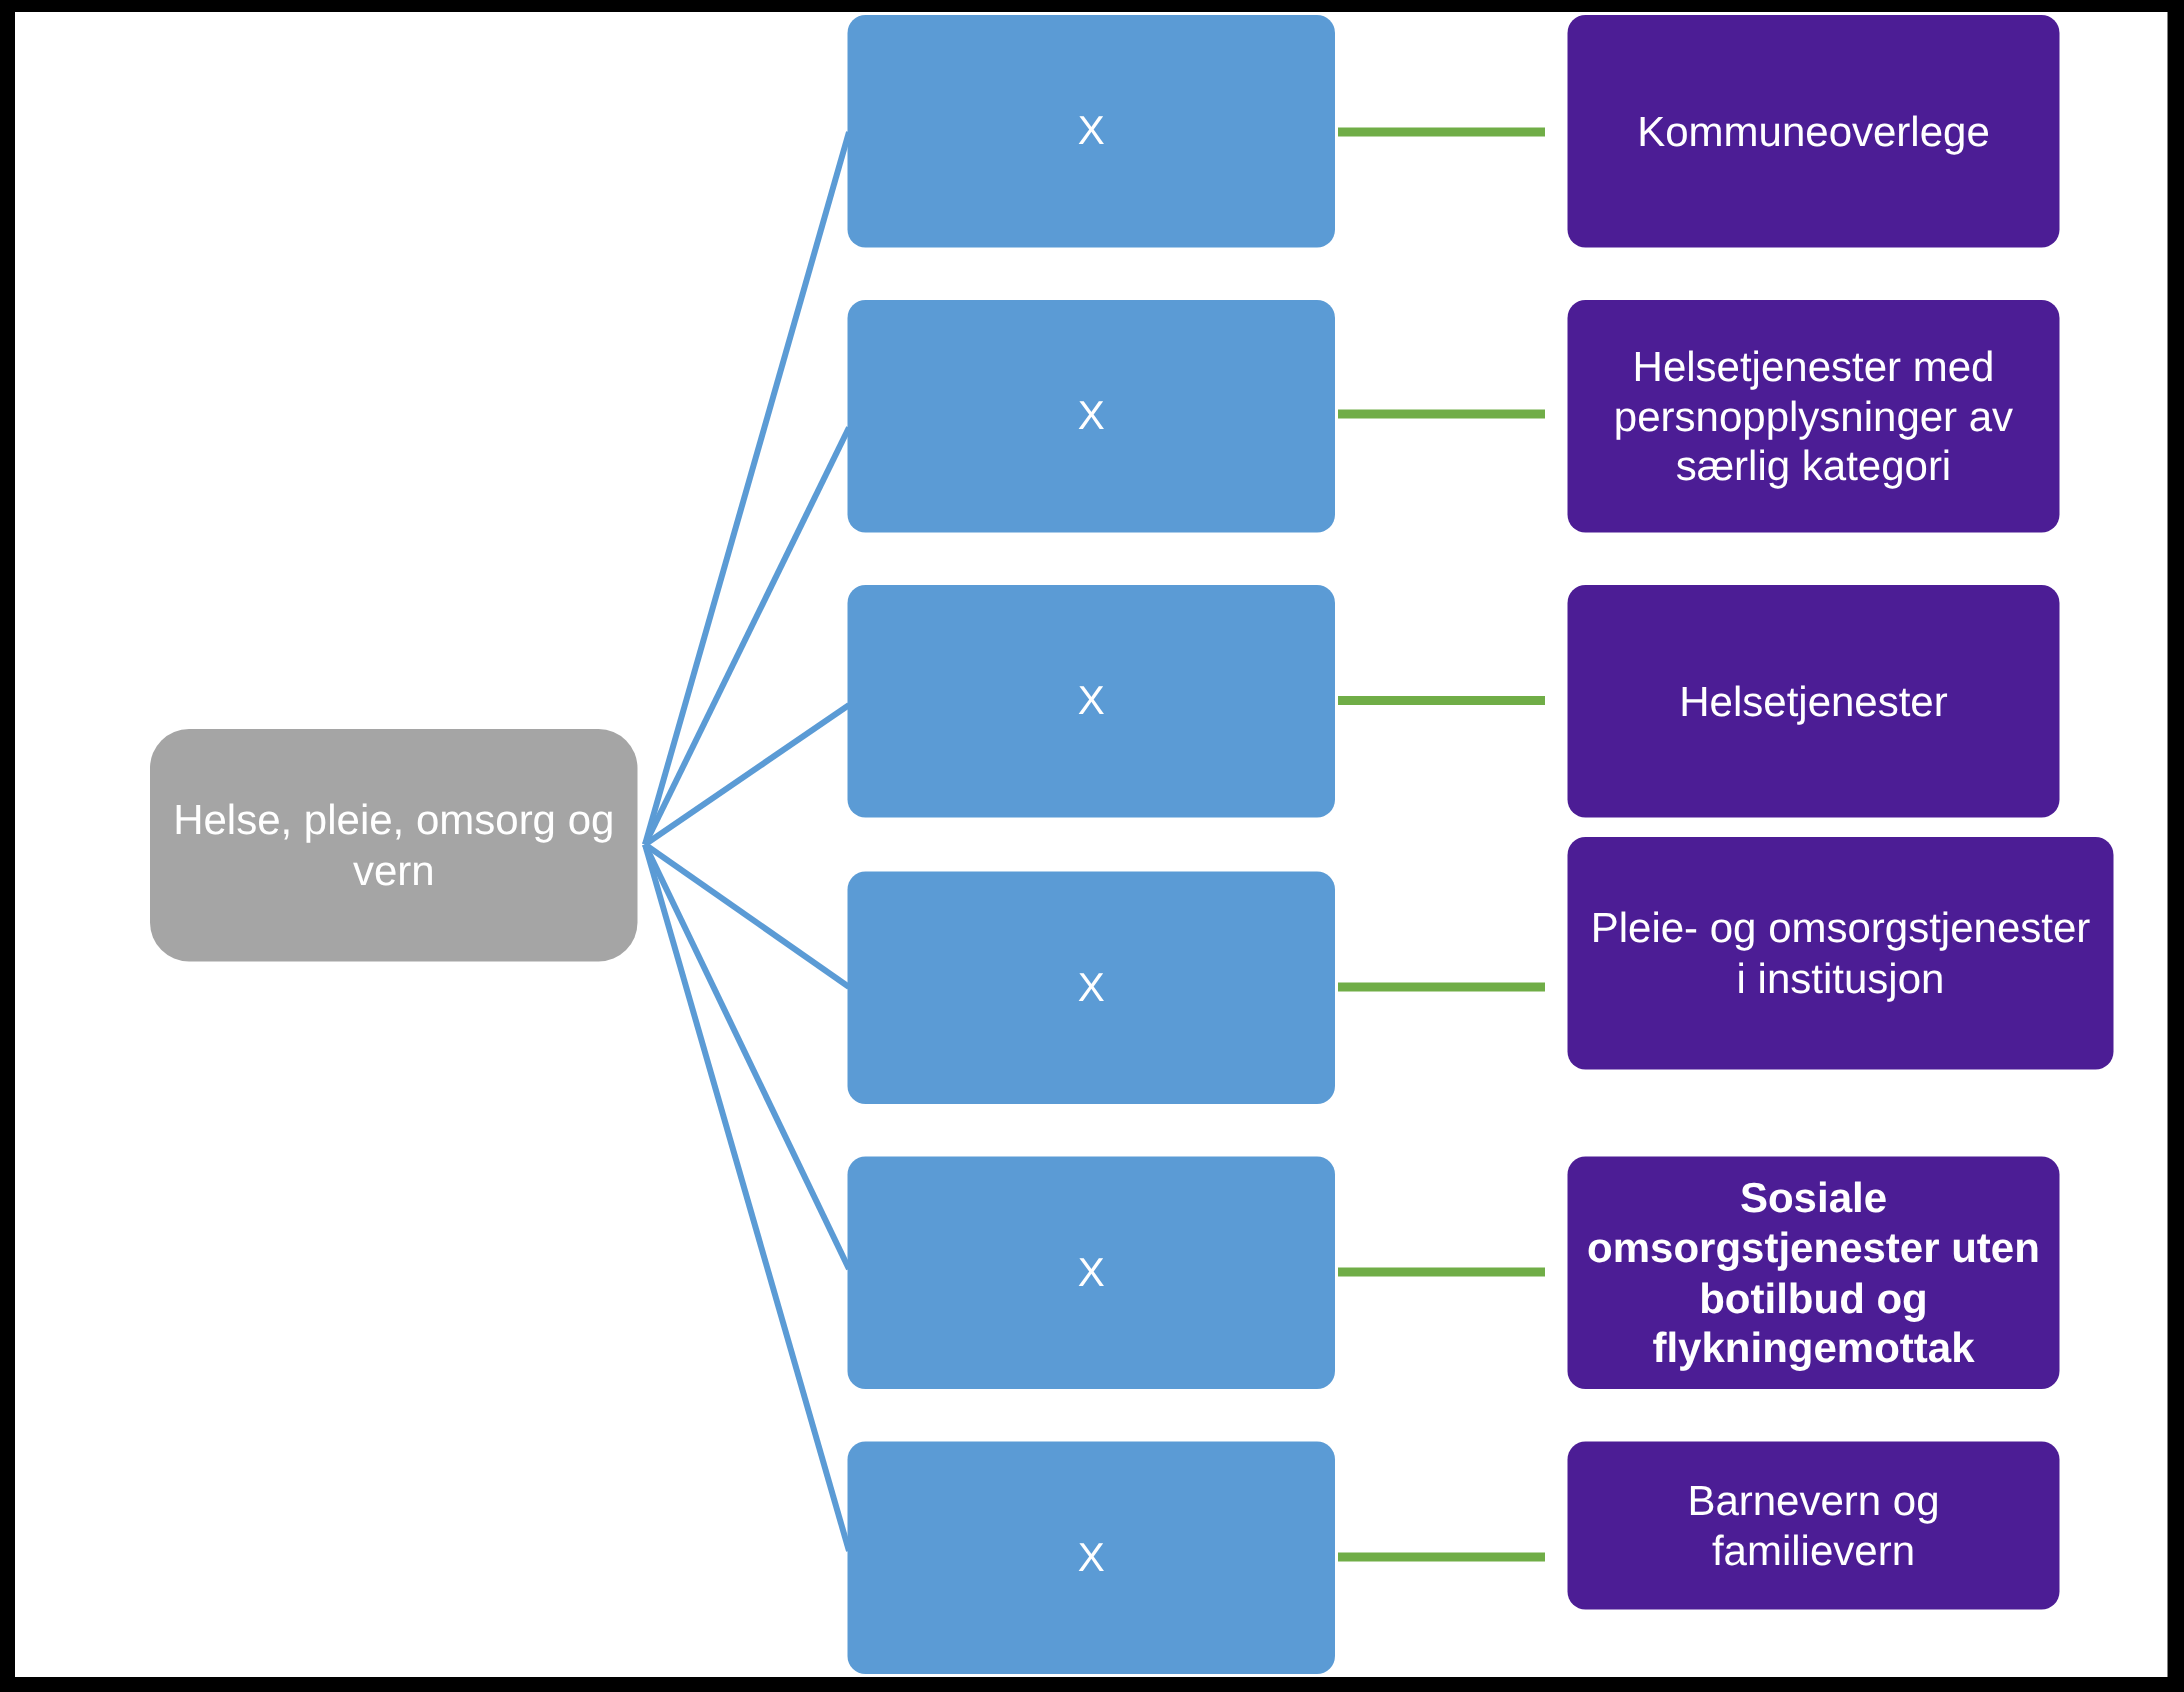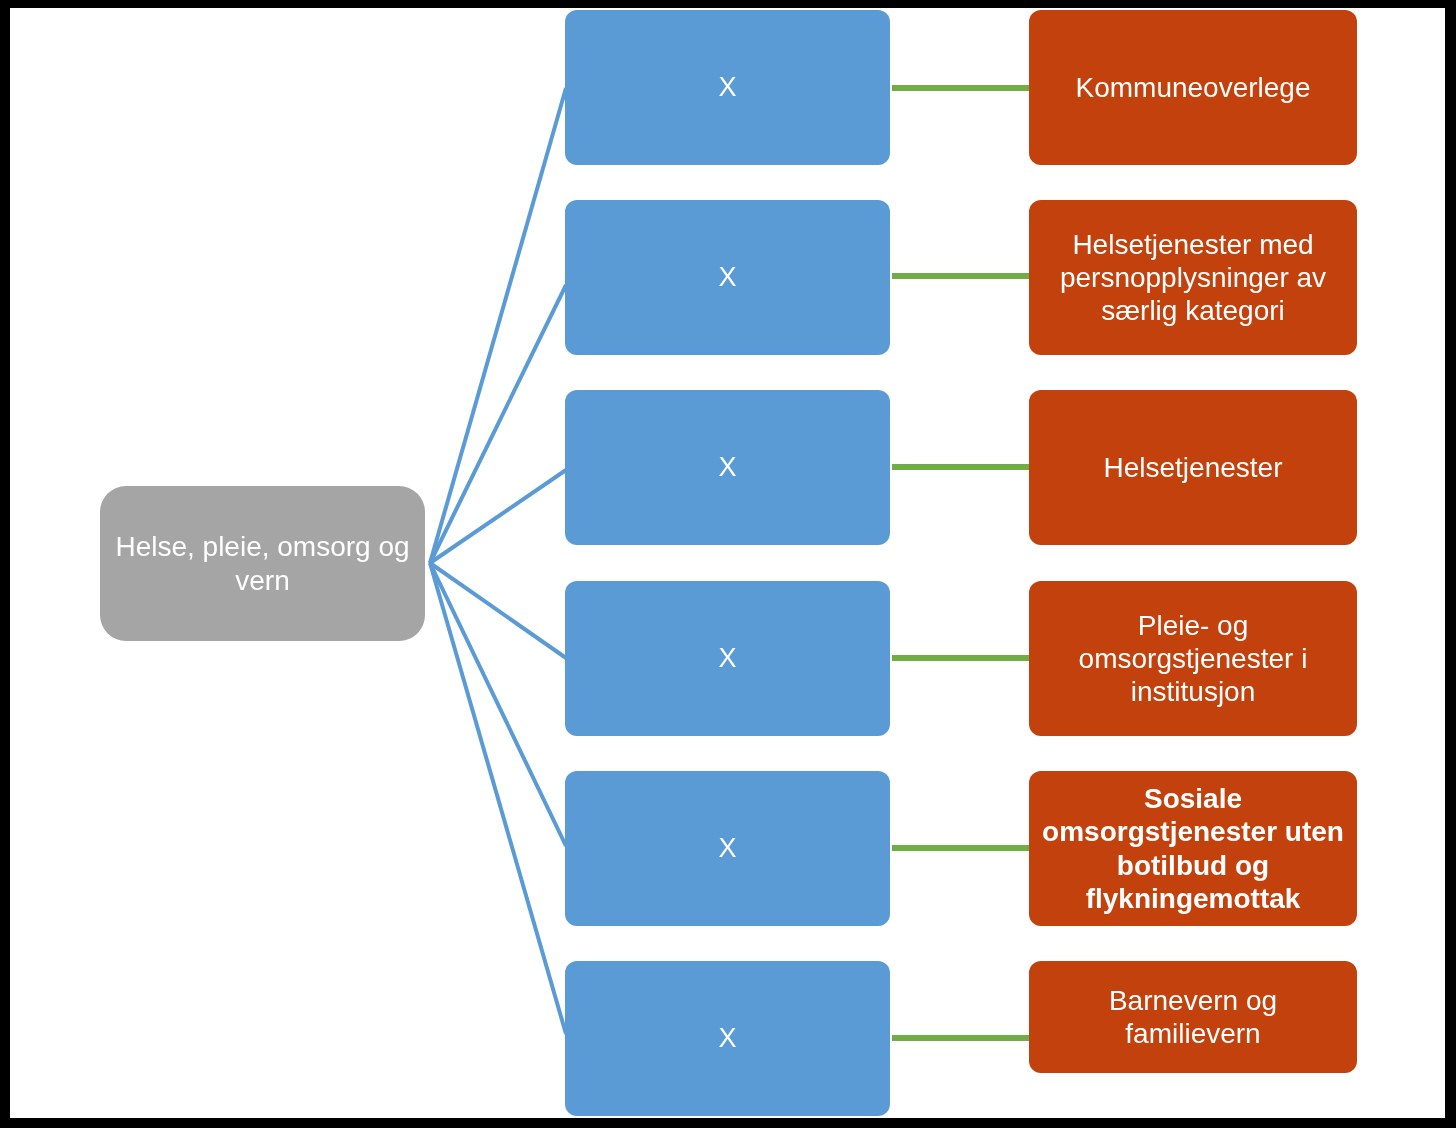--- a/index.html
+++ b/index.html
@@ -61,22 +61,23 @@
     font-size: 28px;
     border-radius: 26px;
   }
 
   .node-mid {
     background: #5b9bd5;
     font-size: 27px;
   }
 
   .node-leaf {
-    background: #c2410c;
+    background: #4c1d95;
     font-size: 28px;
+    margin-left: 16px;
   }
 
   .node-label {
     display: block;
     width: 100%;
   }
 </style>
 </head>
 <body>
 
@@ -129,21 +130,21 @@
 
     <div class="node node-leaf" style="left:1019px; top:2px; width:328px; height:155px;">
       <span class="node-label">Kommuneoverlege</span>
     </div>
     <div class="node node-leaf" style="left:1019px; top:192px; width:328px; height:155px;">
       <span class="node-label">Helsetjenester med persnopplysninger av særlig kategori</span>
     </div>
     <div class="node node-leaf" style="left:1019px; top:382px; width:328px; height:155px;">
       <span class="node-label">Helsetjenester</span>
     </div>
-    <div class="node node-leaf" style="left:1019px; top:573px; width:328px; height:155px;">
+    <div class="node node-leaf" style="left:1019px; top:550px; width:364px; height:155px;">
       <span class="node-label">Pleie- og omsorgstjenester i institusjon</span>
     </div>
     <div class="node node-leaf" style="left:1019px; top:763px; width:328px; height:155px;font-weight:bold;">
       <span class="node-label">Sosiale omsorgstjenester uten botilbud og flykningemottak</span>
     </div>
     <div class="node node-leaf" style="left:1019px; top:953px; width:328px; height:112px;justify-content:center;">
       <span class="node-label">Barnevern og familievern</span>
     </div>
 
   </div>

